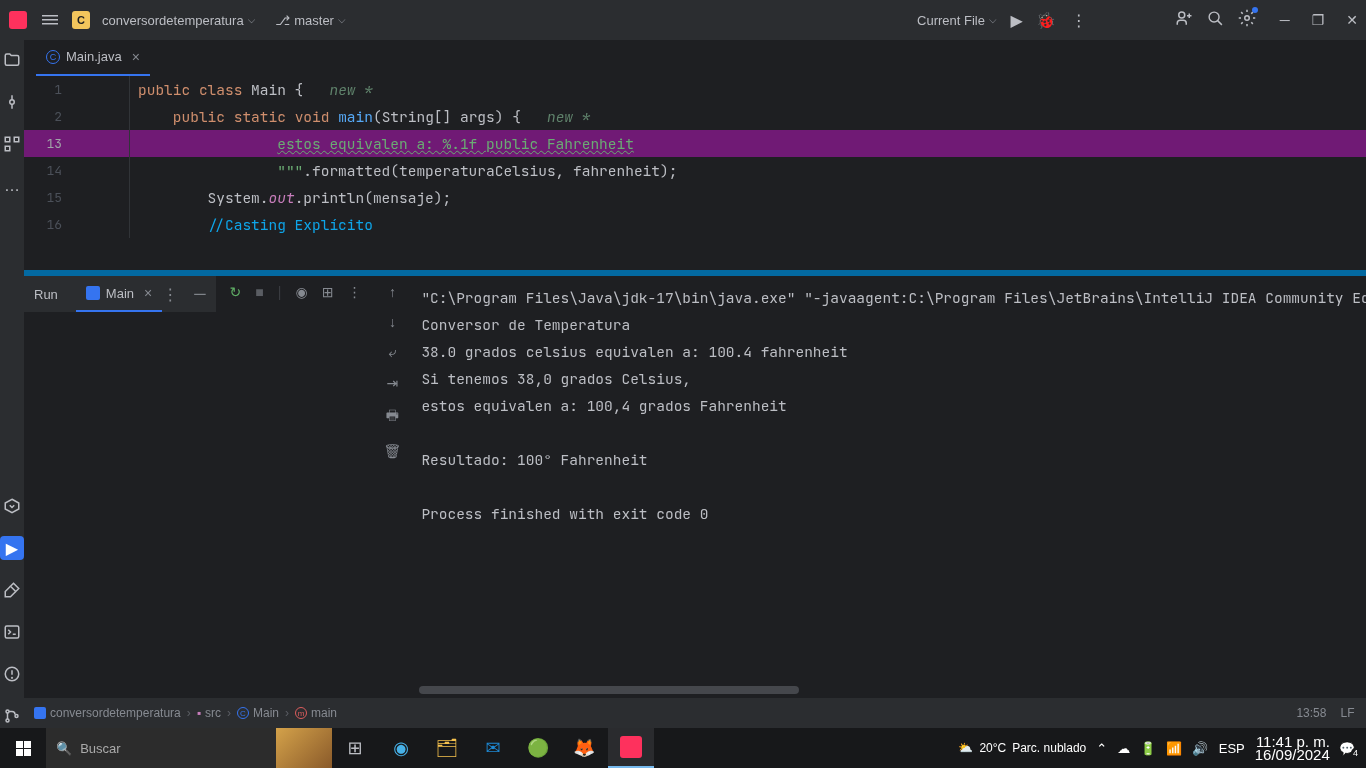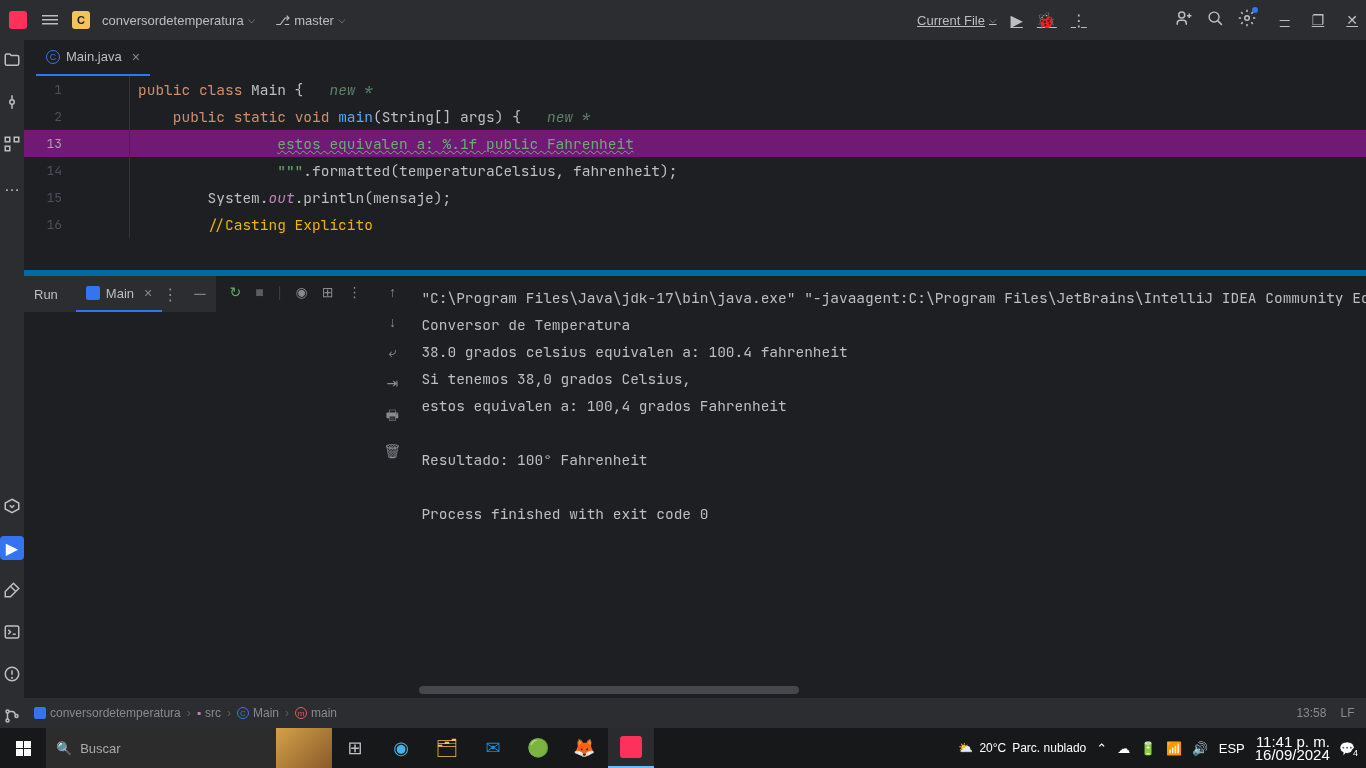--- a/index.html
+++ b/index.html
@@ -7,21 +7,21 @@
 .topbar { height:40px; background:#2b2d30; display:flex; align-items:center; padding:0 8px; }
 .topbar-left { display:flex; align-items:center; gap:12px; }
 .icon-sq { width:20px; height:20px; display:flex; align-items:center; justify-content:center; }
 .app-logo { width:18px; height:18px; background:#fe315d; border-radius:3px; }
 .hamburger { cursor:pointer; }
 .hamburger svg { fill:#bcbec4; }
 .proj-badge { width:18px; height:18px; background:#f2c55c; color:#1e1f22; font-weight:bold; font-size:11px; display:flex; align-items:center; justify-content:center; border-radius:3px; }
 .proj-name { font-size:13px; color:#bcbec4; display:flex; align-items:center; gap:4px; }
 .chev { font-size:10px; color:#868a91; }
 .branch { display:flex; align-items:center; gap:4px; font-size:13px; margin-left:8px; }
-.topbar-right { margin-left:auto; display:flex; align-items:center; gap:14px;text-decoration:underline; }
+.topbar-right { margin-left:auto; display:flex; align-items:center; gap:14px; }
 .current-file { font-size:13px; display:flex; align-items:center; gap:4px; }
 .play-icon { color:#5fad65; }
 .bug-icon { color:#5fad65; }
 .topbar-right .icon-btn { cursor:pointer; color:#bcbec4; position:relative; }
 .dot-blue { width:6px; height:6px; background:#3574f0; border-radius:50%; position:absolute; top:-2px; right:-2px; }
 .win-ctrl { display:flex; gap:22px; margin-left:10px; }
 .win-ctrl span { font-size:14px; cursor:pointer; }
 
 .body-wrap { display:flex; height:688px; }
 .left-rail { width:40px; background:#2b2d30; display:flex; flex-direction:column; align-items:center; padding-top:8px; gap:18px; }
@@ -44,21 +44,21 @@
 .editor-line.hl { background:#701a75; }
 .gutter { width:46px; text-align:right; color:#4b5059; padding-right:8px; font-size:13px; }
 .gut2 { width:60px; border-right:1px solid #313438; height:100%; }
 .code { white-space:pre; padding-left:8px; }
 .kw { color:#cf8e6d; }
 .cls { color:#bcbec4; }
 .mth { color:#56a8f5; }
 .new { color:#5f826b; font-style:italic; }
 .str { color:#6aab73; }
 .str .typo { text-decoration:underline wavy #6aab73; text-decoration-thickness:1px; }
-.com { color:#eab308; }
+.com { color:#0ea5e9; }
 .fld { color:#c77dbb; font-style:italic; }
 .norm { color:#bcbec4; }
 .inspections { position:absolute; top:8px; right:14px; font-size:12px; color:#868a91; display:flex; align-items:center; gap:6px; }
 .insp-check { color:#5fad65; }
 
 .runpanel { flex:1; display:flex; flex-direction:row; background:#1e1f22; border-top:6px solid #0369a1; }
 .run-tabs { height:36px; background:#2b2d30; display:flex; align-items:center; padding:0 10px; }
 .run-label { font-size:13px; margin-right:18px; }
 .run-tab { height:36px; display:flex; align-items:center; gap:6px; font-size:13px; padding:0 10px; border-bottom:2px solid #3574f0; }
 .run-tab .sq { width:14px; height:14px; background:#3574f0; border-radius:2px; }

